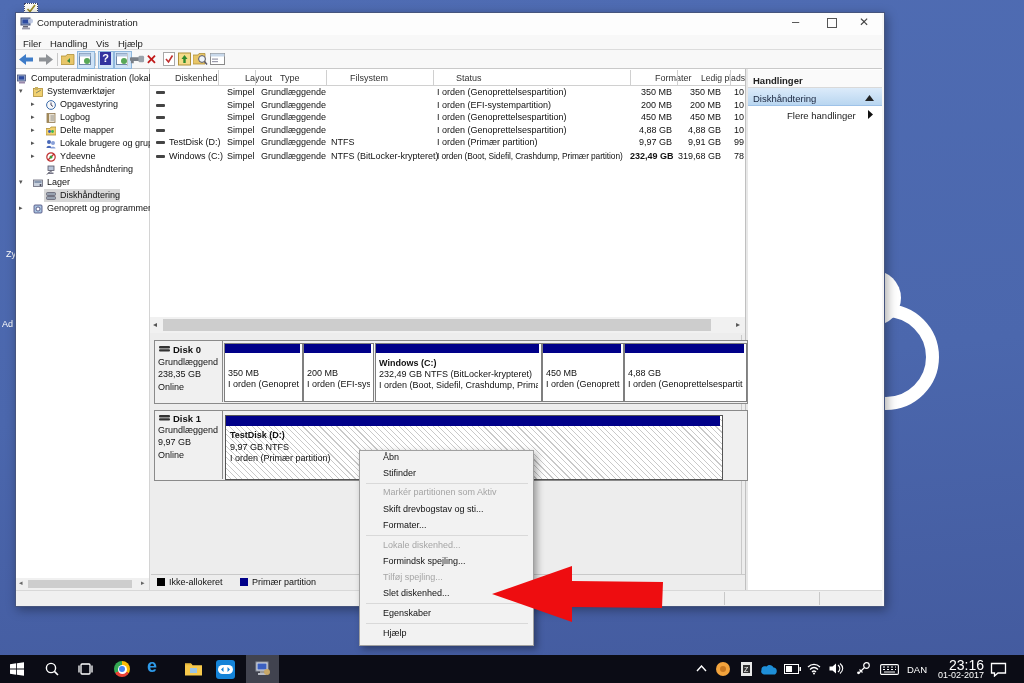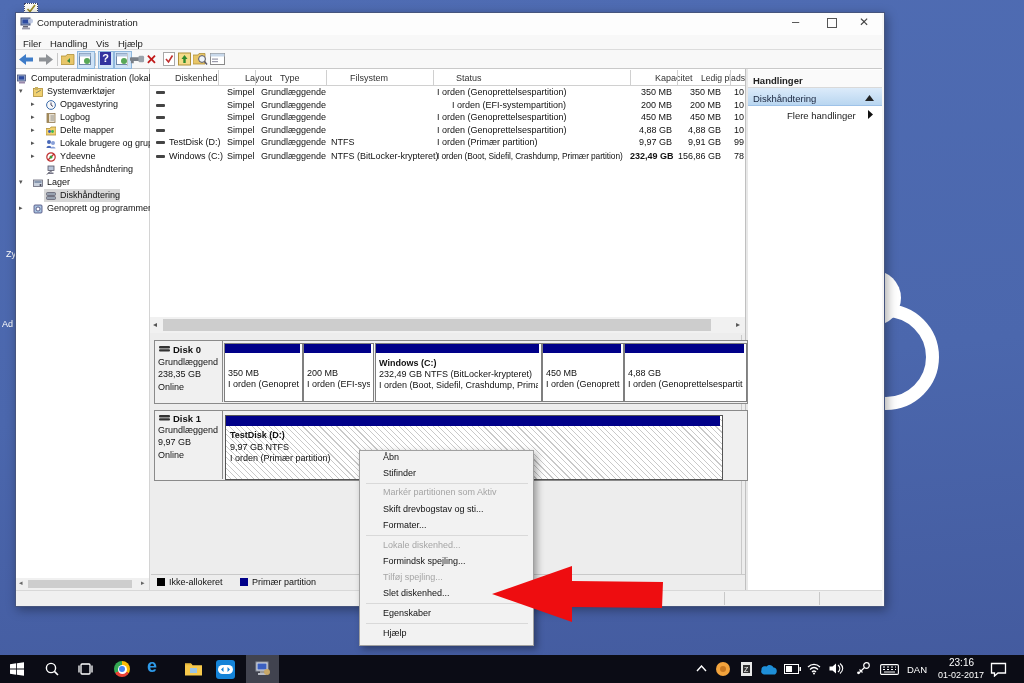--- a/index.html
+++ b/index.html
@@ -198,42 +198,42 @@
 .dlab{position:absolute;font-size:9px;color:#111;white-space:nowrap;}
 .ptxt{position:absolute;font-size:9px;color:#111;white-space:nowrap;overflow:hidden;}
 </style>
 
 <div class="abs" style="left:150px;top:70px;width:595px;height:15px;background:#fff;border-bottom:1px solid #d0d0d0;"></div>
 <div class="hd" style="left:156px;">Diskenhed</div>
 <div class="hd" style="left:226px;">Layout</div>
 <div class="hd" style="left:261px;">Type</div>
 <div class="hd" style="left:331px;">Filsystem</div>
 <div class="hd" style="left:437px;">Status</div>
-<div class="hd" style="left:636px;">Kapacitet</div>
+<div class="hd" style="left:636px;">Formater</div>
 <div class="hd" style="left:682px;font-size:8.6px;">Ledig plads</div>
 <div class="hd" style="left:735px;">%</div>
 <div class="cl" style="left:218px;"></div>
 <div class="cl" style="left:255px;"></div>
 <div class="cl" style="left:326px;"></div>
 <div class="cl" style="left:433px;"></div>
 <div class="cl" style="left:630px;"></div>
 <div class="cl" style="left:677px;"></div>
 <div class="cl" style="left:730px;"></div>
 
 <div class="bar" style="left:156px;top:91px;"></div>
 <div class="cell" style="left:227px;top:87px;">Simpel</div>
 <div class="cell" style="left:261px;top:87px;">Grundlæggende</div>
 <div class="cell" style="left:437px;top:87px;">I orden (Genoprettelsespartition)</div>
 <div class="num" style="left:630px;top:87px;width:42px;">350 MB</div>
 <div class="num" style="left:677px;top:87px;width:44px;">350 MB</div>
 <div class="cell" style="left:734px;top:87px;">10</div>
 <div class="bar" style="left:156px;top:104px;"></div>
 <div class="cell" style="left:227px;top:100px;">Simpel</div>
 <div class="cell" style="left:261px;top:100px;">Grundlæggende</div>
-<div class="cell" style="left:437px;top:100px;margin-left:15px;">I orden (EFI-systempartition)</div>
+<div class="cell" style="left:437px;top:100px;">I orden (EFI-systempartition)</div>
 <div class="num" style="left:630px;top:100px;width:42px;">200 MB</div>
 <div class="num" style="left:677px;top:100px;width:44px;">200 MB</div>
 <div class="cell" style="left:734px;top:100px;">10</div>
 <div class="bar" style="left:156px;top:116px;"></div>
 <div class="cell" style="left:227px;top:112px;">Simpel</div>
 <div class="cell" style="left:261px;top:112px;">Grundlæggende</div>
 <div class="cell" style="left:437px;top:112px;">I orden (Genoprettelsespartition)</div>
 <div class="num" style="left:630px;top:112px;width:42px;">450 MB</div>
 <div class="num" style="left:677px;top:112px;width:44px;">450 MB</div>
 <div class="cell" style="left:734px;top:112px;">10</div>
@@ -253,21 +253,21 @@
 <div class="num" style="left:630px;top:137px;width:42px;">9,97 GB</div>
 <div class="num" style="left:677px;top:137px;width:44px;">9,91 GB</div>
 <div class="cell" style="left:734px;top:137px;">99</div>
 <div class="bar" style="left:156px;top:155px;"></div>
 <div class="cell" style="left:169px;top:151px;">Windows (C:)</div>
 <div class="cell" style="left:227px;top:151px;">Simpel</div>
 <div class="cell" style="left:261px;top:151px;">Grundlæggende</div>
 <div class="cell" style="left:331px;top:151px;">NTFS (BitLocker-krypteret)</div>
 <div class="cell" style="left:437px;top:151px;font-size:8.4px;letter-spacing:-0.1px;">I orden (Boot, Sidefil, Crashdump, Primær partition)</div>
 <div class="num" style="left:630px;top:151px;width:42px;font-weight:bold;">232,49 GB</div>
-<div class="num" style="left:677px;top:151px;width:44px;">156,86 GB</div>
+<div class="num" style="left:677px;top:151px;width:44px;">319,68 GB</div>
 <div class="cell" style="left:734px;top:151px;">78</div>
 
 <div class="abs" style="left:150px;top:317px;width:595px;height:16px;background:#f1f1f1;"></div>
 <div class="ar" style="left:153px;top:320px;font-size:8px;color:#555;">◂</div>
 <div class="ar" style="left:736px;top:320px;font-size:8px;color:#555;">▸</div>
 <div class="abs" style="left:163px;top:319px;width:548px;height:12px;background:#cdcdcd;"></div>
 
 <div class="abs" style="left:154px;top:340px;width:592px;height:62px;background:#f0f0f0;border:1px solid #8a8a8a;"></div>
 <div class="abs" style="left:222px;top:340px;width:1px;height:62px;background:#8a8a8a;"></div>
 <svg class="abs" style="left:159px;top:346px;" width="12" height="6" viewBox="0 0 12 6">
@@ -437,17 +437,17 @@
 <svg class="abs" style="left:856px;top:662px;" width="14" height="13" viewBox="0 0 14 13">
     <circle cx="10.5" cy="3.5" r="2.8" fill="none" stroke="#fff" stroke-width="1.2"></circle>
     <path d="M8.5 5.5 L3 11 M3.5 7.5 L6.5 10.5" stroke="#fff" stroke-width="1.2" fill="none"></path>
     <circle cx="2.5" cy="10.8" r="1.4" fill="#fff"></circle>
   </svg>
 <svg class="abs" style="left:880px;top:664px;" width="19" height="11" viewBox="0 0 19 11">
     <rect x="0.6" y="0.6" width="17.8" height="9.8" rx="1.2" fill="none" stroke="#fff" stroke-width="1.1"></rect>
     <path d="M3 3 H5 M7 3 H9 M11 3 H13 M15 3 H16 M3 5.5 H5 M7 5.5 H9 M11 5.5 H13 M15 5.5 H16 M4 8 H15" stroke="#fff" stroke-width="1"></path>
   </svg>
 <div class="t" style="left:907px;top:664px;font-size:9.5px;color:#fff;">DAN</div>
-<div class="t" style="left:949px;top:657px;font-size:10px;color:#fff;text-align:center;">23:16</div>
+<div class="t" style="left:949px;top:657px;font-size:14px;color:#fff;text-align:center;">23:16</div>
 <div class="t" style="left:938px;top:670px;font-size:9px;color:#fff;">01-02-2017</div>
 <svg class="abs" style="left:990px;top:662px;" width="17" height="15" viewBox="0 0 17 15">
     <path d="M1.5 1.5 L15.5 1.5 L15.5 11 L8 11 L4.5 14 L4.5 11 L1.5 11 Z" fill="none" stroke="#fff" stroke-width="1.3"></path>
   </svg>
 
 </body></html>

